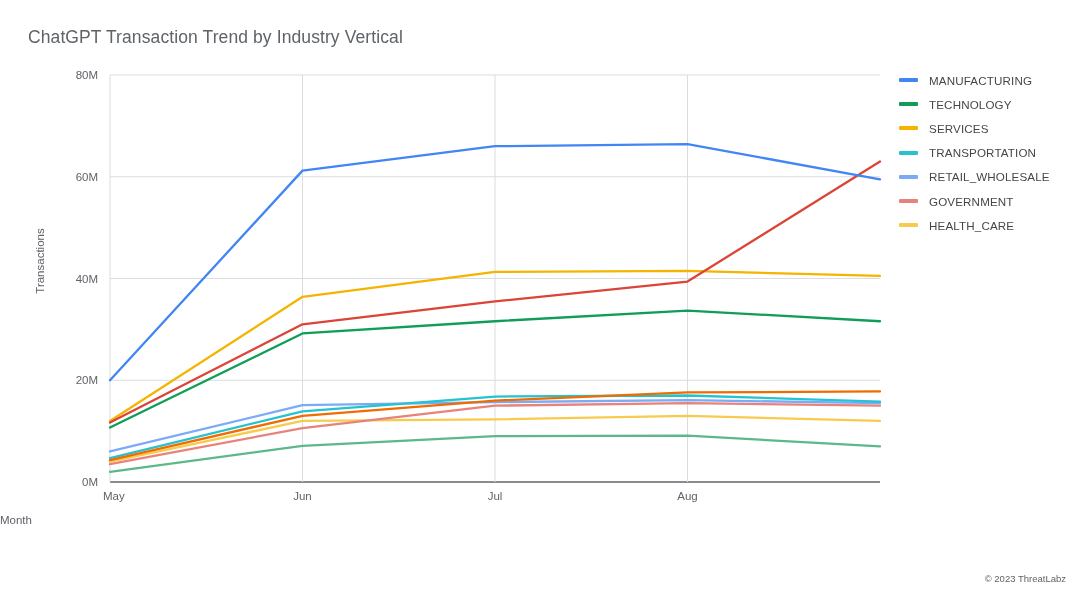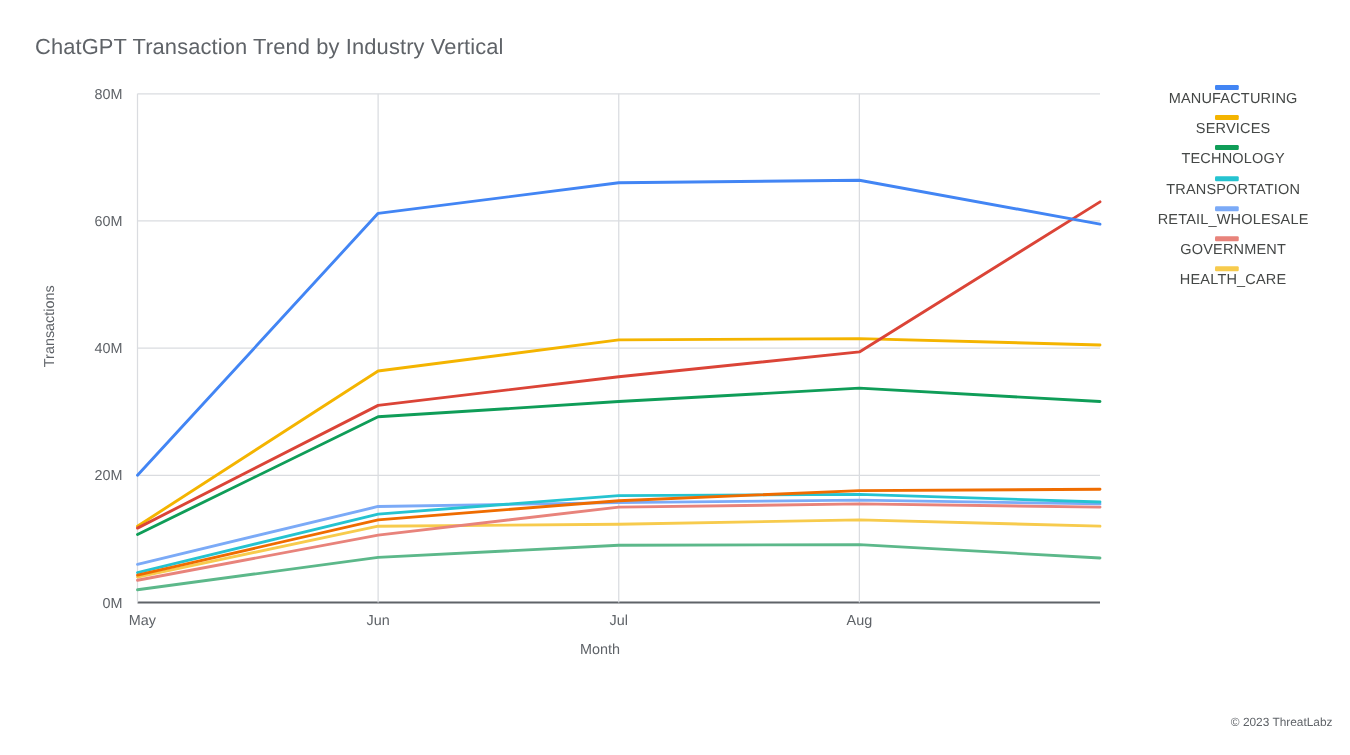--- a/index.html
+++ b/index.html
@@ -44,42 +44,40 @@
   .legend {
     position: absolute;
     left: 899px;
     top: 68px;
     width: 175px;
   }
   .legend-item {
     display: flex;
     align-items: center;
     height: 24.2px;
-    flex-direction: column;
   }
   .legend-swatch {
     width: 19px;
     height: 4px;
     border-radius: 1px;
     flex: 0 0 auto;
     margin-right: 11px;
   }
   .legend-label {
     font-size: 11.6px;
     color: #444746;
     letter-spacing: 0.15px;
     white-space: nowrap;
     font-family: "Liberation Sans", sans-serif;
   }
   #x-axis-title {
     position: absolute;
     left: 0;
     top: 514px;
     width: 960px;
-    text-align: center;
     font-size: 11.5px;
     color: #5f6368;
   }
   #y-axis-title {
     position: absolute;
     left: -20px;
     top: 255px;
     width: 120px;
     text-align: center;
     font-size: 11.5px;
@@ -151,26 +149,26 @@
 
   <div id="y-axis-title">Transactions</div>
   <div id="x-axis-title">Month</div>
 
   <div class="legend" id="legend">
       <div class="legend-item">
         <span class="legend-swatch" style="background: rgb(66, 133, 244);"></span>
         <span class="legend-label">MANUFACTURING</span>
       </div>
       <div class="legend-item">
+        <span class="legend-swatch" style="background: rgb(15, 157, 88);"></span>
+        <span class="legend-label">TECHNOLOGY</span>
+      </div>
+      <div class="legend-item">
         <span class="legend-swatch" style="background: rgb(244, 180, 0);"></span>
         <span class="legend-label">SERVICES</span>
-      </div>
-      <div class="legend-item">
-        <span class="legend-swatch" style="background: rgb(15, 157, 88);"></span>
-        <span class="legend-label">TECHNOLOGY</span>
       </div>
       <div class="legend-item">
         <span class="legend-swatch" style="background: rgb(37, 195, 208);"></span>
         <span class="legend-label">TRANSPORTATION</span>
       </div>
       <div class="legend-item">
         <span class="legend-swatch" style="background: rgb(123, 170, 247);"></span>
         <span class="legend-label">RETAIL_WHOLESALE</span>
       </div>
       <div class="legend-item">

